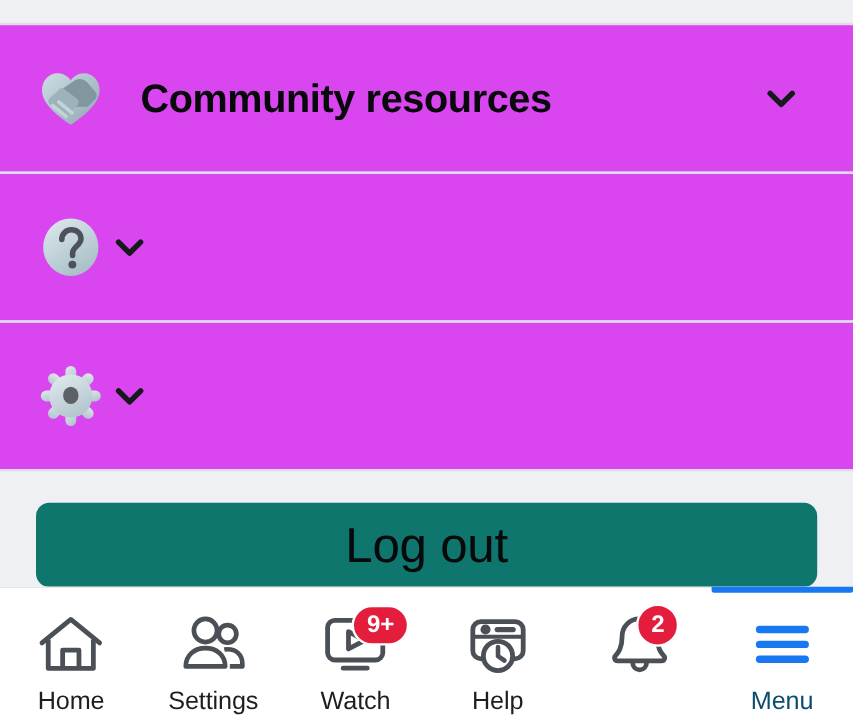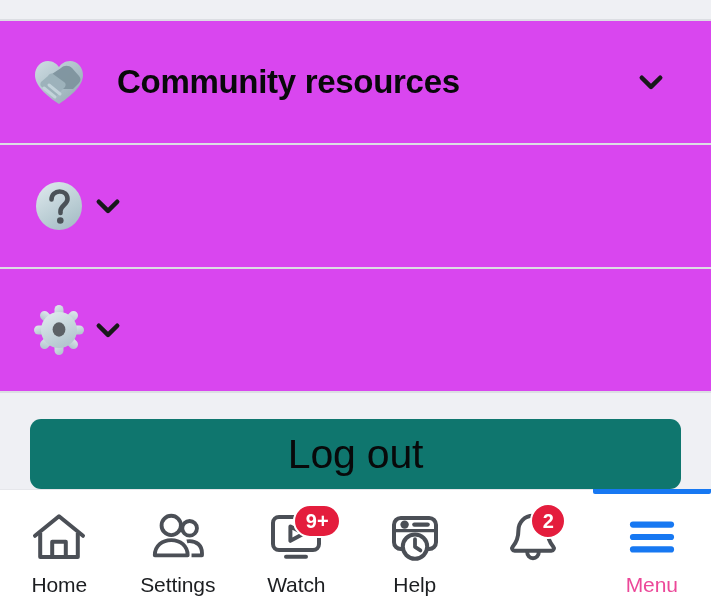--- a/index.html
+++ b/index.html
@@ -149,21 +149,21 @@
     justify-content: center;
   }
   .tab-label {
     margin-top: 7px;
     font-size: 21px;
     color: #1c1e21;
     letter-spacing: -0.1px;
     white-space: nowrap;
   }
   .tab.active .tab-label {
-    color: #ec4899;
+    color: #0c4a6e;
   }
 
   .badge {
     position: absolute;
     background: #e41d3d;
     color: #ffffff;
     font-size: 20px;
     font-weight: bold;
     line-height: 1;
     display: flex;

